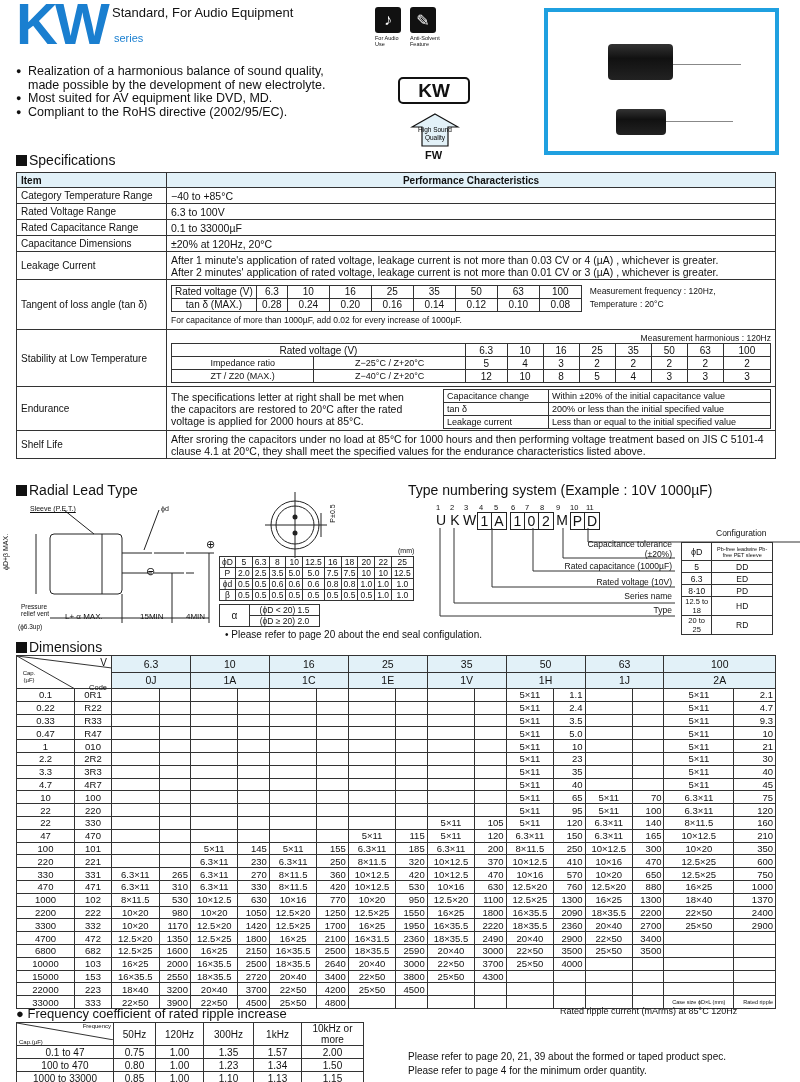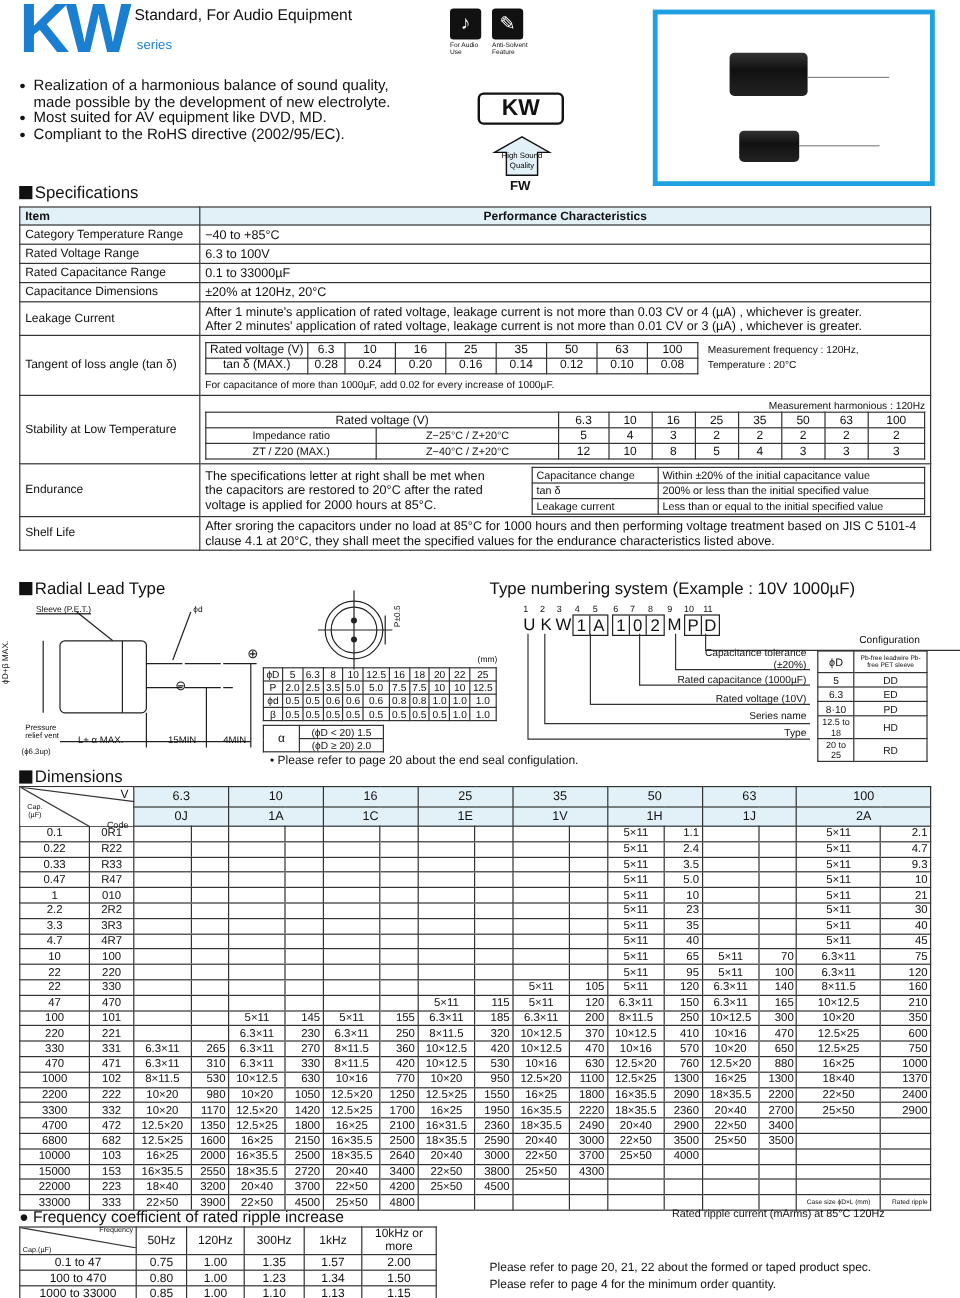--- a/index.html
+++ b/index.html
@@ -989,14 +989,14 @@
   <tr>
         <td>1000 to 33000</td>
         <td>0.85</td>
         <td>1.00</td>
         <td>1.10</td>
         <td>1.13</td>
         <td>1.15</td>
       </tr>
 </tbody>
   </table>
-<div class="abs" style="left:408px;top:1051px;font-size:10px">Please refer to page 20, 21, 22 about the formed or taped product spec.</div>
+<div class="abs" style="left:408px;top:1051px;font-size:10px">Please refer to page 20, 21, 39 about the formed or taped product spec.</div>
 <div class="abs" style="left:408px;top:1065px;font-size:10px">Please refer to page 4 for the minimum order quantity.</div>
 
 </body></html>

